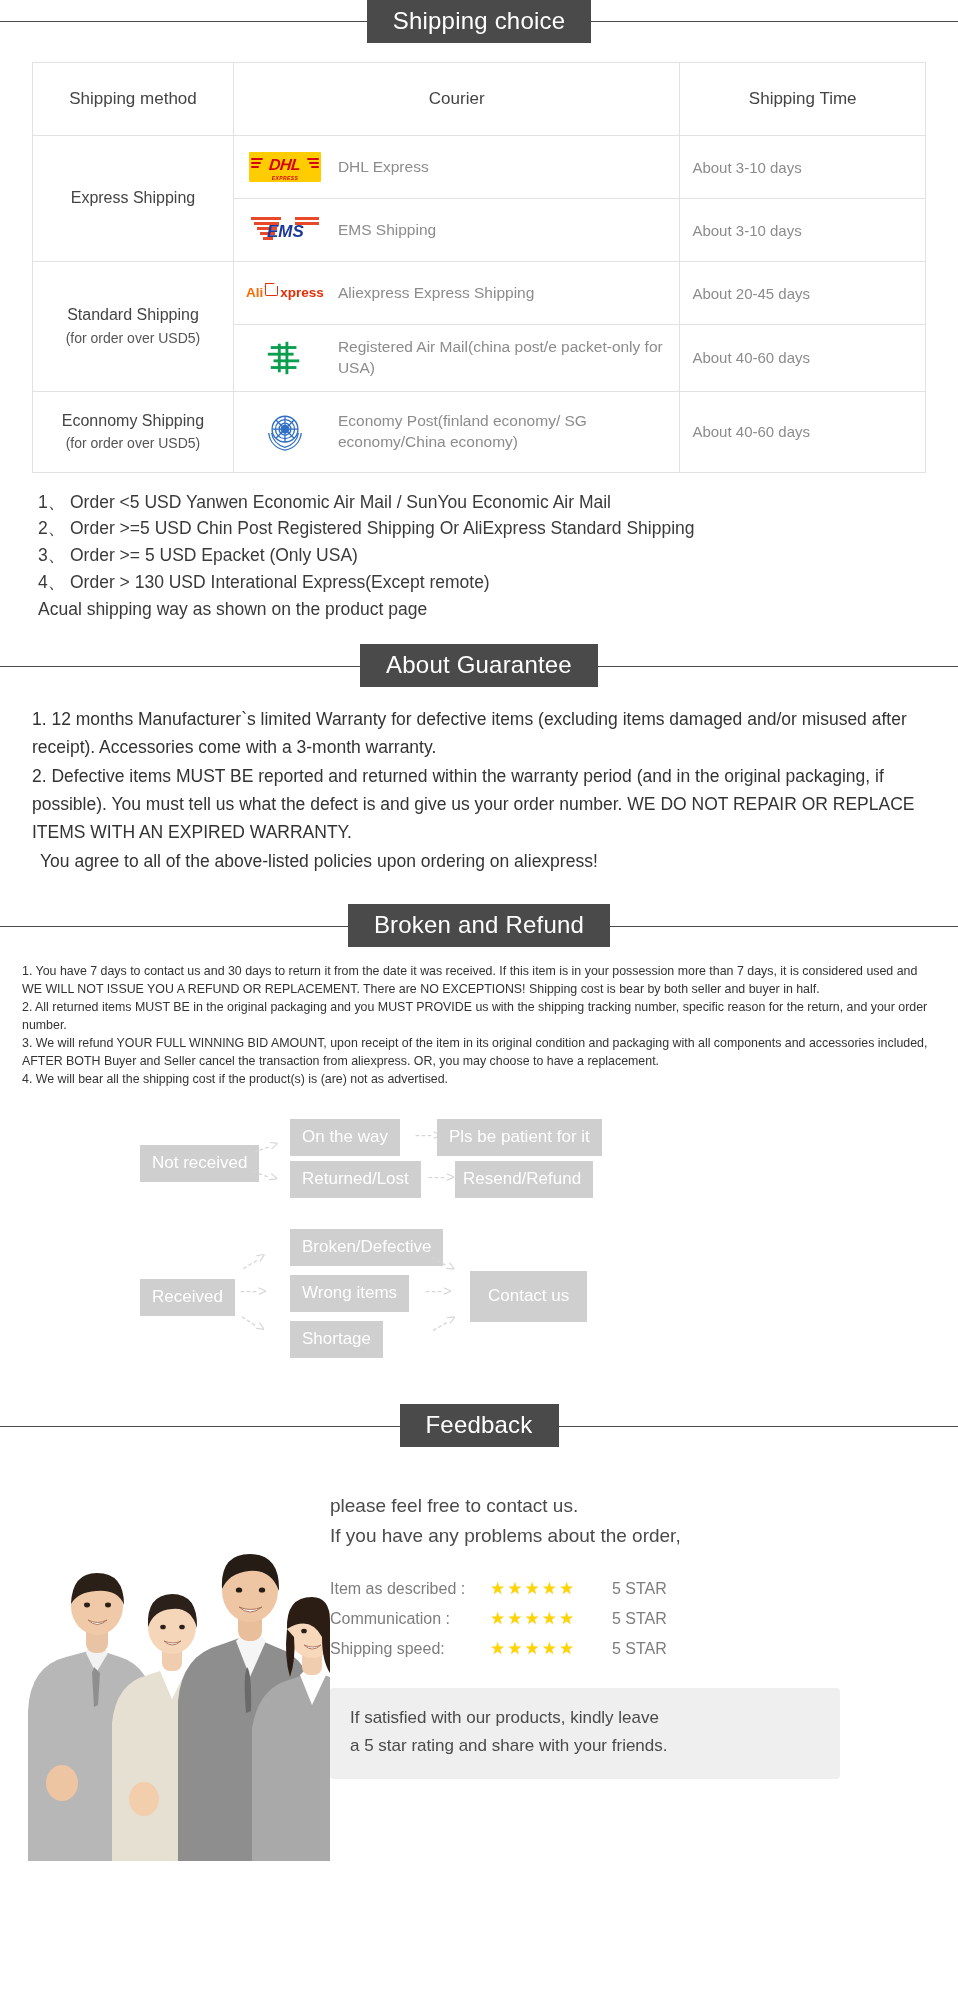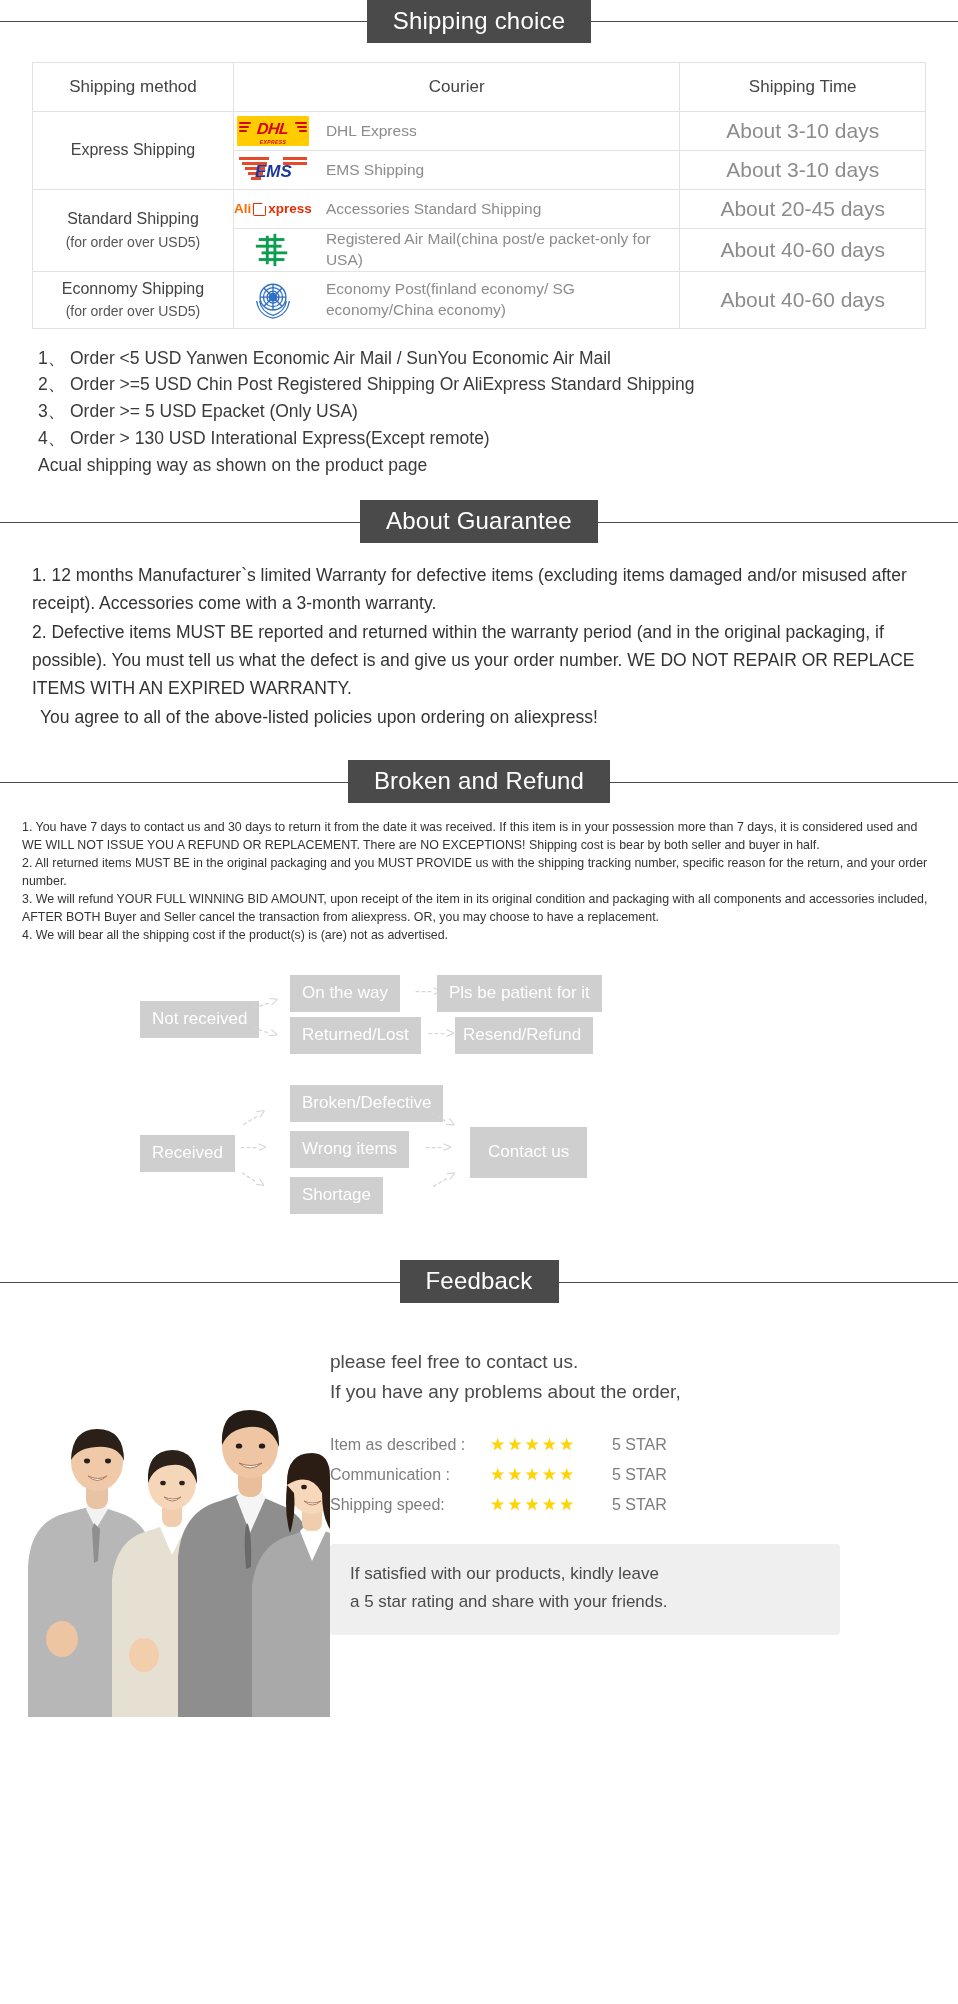--- a/index.html
+++ b/index.html
@@ -41,21 +41,21 @@
 
   
   .tbl-wrap{padding:20px 32px 0 32px;}
   table.ship{
     width:100%;
     border-collapse:collapse;
     table-layout:fixed;
   }
   table.ship th, table.ship td{
     border:1px solid #e2e2e2;
-    padding:0;
+    padding:12px;
     vertical-align:middle;
   }
   table.ship th{
     font-weight:normal;
     font-size:17px;
     color:#444;
     height:48px;
     text-align:center;
   }
   .col-method{width:22.5%;}
@@ -86,22 +86,22 @@
     display:flex;
     align-items:center;
     justify-content:center;
   }
   .courier-name{
     font-size:15.5px;
     color:#8c8c8c;
     line-height:1.35;
   }
   td.time{
-    text-align:center;
-    font-size:21px;
+    text-align:left;
+    font-size:15px;
     color:#8c8c8c;
   }
 
   
   .dhl{
     width:72px;height:30px;
     background:#ffcc00;
     border-radius:1px;
     position:relative;
     display:flex;align-items:center;justify-content:center;
@@ -123,21 +123,21 @@
   .dhl .exp{
     position:absolute;bottom:1px;left:0;right:0;text-align:center;
     font-size:5px;color:#d40511;font-style:italic;font-weight:bold;letter-spacing:.4px;
   }
 
   
   .ems{width:72px;height:32px;position:relative;}
 
   
   .alix{
-    display:flex;align-items:flex-end;justify-content:center;gap:1px;
+    display:flex;align-items:flex-start;justify-content:center;gap:1px;
     font-weight:bold;font-size:13.5px;line-height:1;white-space:nowrap;
   }
   .alix .a{color:#ff6a00;}
   .alix .cart{
     display:inline-block;width:11px;height:9px;position:relative;
     border:1.6px solid #e62e04;border-top:none;border-radius:0 0 2px 2px;
     margin:0 1px;
   }
   .alix .cart::before{
     content:"";position:absolute;left:-1.6px;top:-3px;width:8px;height:3px;
@@ -333,21 +333,21 @@
           </td>
           <td class="courier">
             <div class="courier-inner">
               <span class="logo-box">
                 <span class="alix">
                   <span class="a">Ali</span>
                     <span class="cart"></span>
                     <span class="x">xpress</span>
                 </span>
               </span>
-              <span class="courier-name">Accessories Standard Shipping</span>
+              <span class="courier-name">Aliexpress Express Shipping</span>
             </div>
           </td>
           <td class="time">About 20-45 days</td>
         </tr>
         <tr>
           <td class="courier">
             <div class="courier-inner">
               <span class="logo-box">
                 <svg class="chinapost" viewBox="0 0 44 42">
                   <g fill="none" stroke="#0a9e4e" stroke-width="3">

